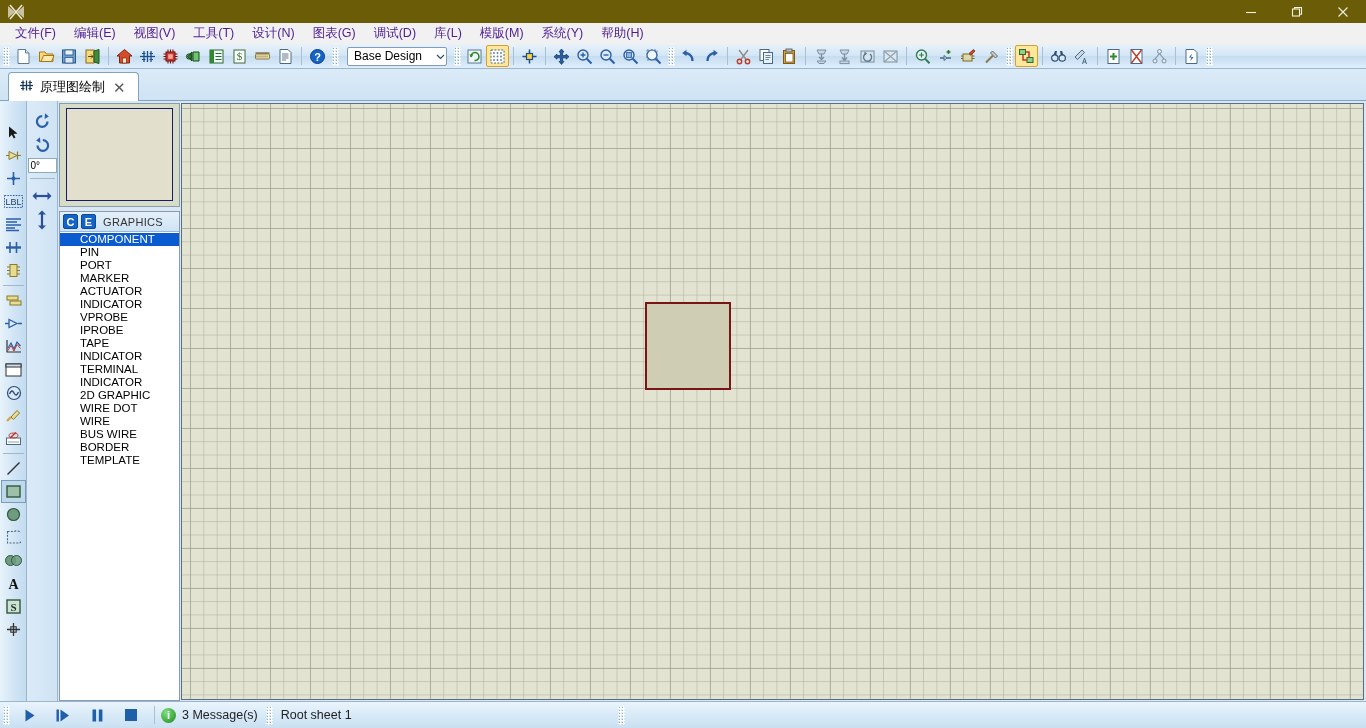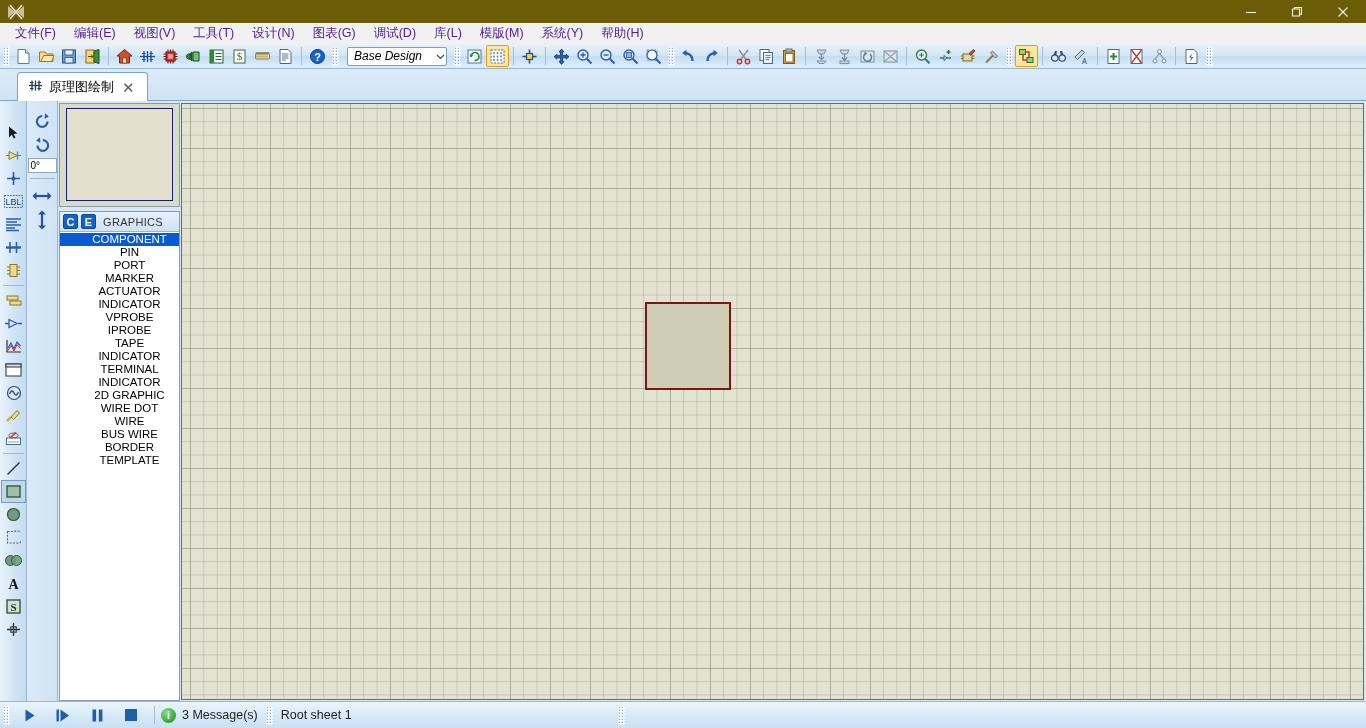--- a/index.html
+++ b/index.html
@@ -61,36 +61,36 @@
   .tb-btn {
     width: 23px; height: 22px; display:flex; align-items:center; justify-content:center;
     flex: none; border: 1px solid transparent; border-radius: 2px;
   }
   .tb-btn.active { background:#fce79a; border-color:#d9a12b; }
   .tb-sep { width: 1px; height: 18px; background: #a8c0d4; margin: 0 4px; flex:none; }
   .combo {
     width: 100px; height: 19px; background: #ffffff;
     border: 1px solid #7f9db9; border-radius: 2px;
     display: flex; align-items: center; margin: 0 4px 0 6px; flex:none;
-    font-size: 12px; color: #000; font-style: italic;
+    font-size: 12px; color: #000;
   }
   .combo span { padding-left: 6px; }
   .combo .arrow {
     margin-left: auto; width: 17px; height: 17px;
     display:flex; align-items:center; justify-content:center; color:#2a4f6e;
   }
 
   
   .tabstrip {
     position: absolute; left: 0; top: 69px; width: 1366px; height: 32px;
     background: linear-gradient(to bottom,#dcebf8 0%, #cfe3f4 100%);
     border-bottom: 1px solid #7da4c4;
   }
   .tab {
-    position: absolute; left: 17px; top: 3px; height: 29px; padding: 0 10px 0 10px;
+    position: absolute; left: 8px; top: 3px; height: 29px; padding: 0 10px 0 10px;
     background: #ffffff;
     border: 1px solid #7da4c4; border-bottom: none;
     border-radius: 4px 4px 0 0;
     display: flex; align-items: center; gap: 6px;
   }
   .tab-label { font-size: 13px; color: #000; }
   .tab-close { color: #5a5a5a; font-size: 15px; line-height: 1; padding: 0 2px; }
 
   
   .modebar {
@@ -151,21 +151,21 @@
     font-size: 11px; font-weight: bold; border:1px solid #0c4a96;
     display:flex; align-items:center; justify-content:center; border-radius:2px;
   }
   .sel-title {
     flex:1; text-align:center; font-size:11px; color:#333; letter-spacing:.3px;
     padding-right: 12px;
   }
   .sel-list { flex:1; overflow:hidden; padding-top:1px; }
   .sel-item {
     height: 13px; line-height: 13px; font-size: 11.5px; color: #000;
-    padding-left: 20px; white-space: nowrap; text-align: center;
+    padding-left: 20px; white-space: nowrap;
   }
   .sel-item.selected { background:#0a5ad0; color:#fff; }
 
   
   .canvas-wrap {
     position: absolute; left: 181px; top: 103px; width: 1183px; height: 597px;
     border: 1px solid #5a6e86;
     overflow: hidden;
     background: #e3e3d1;
   }

